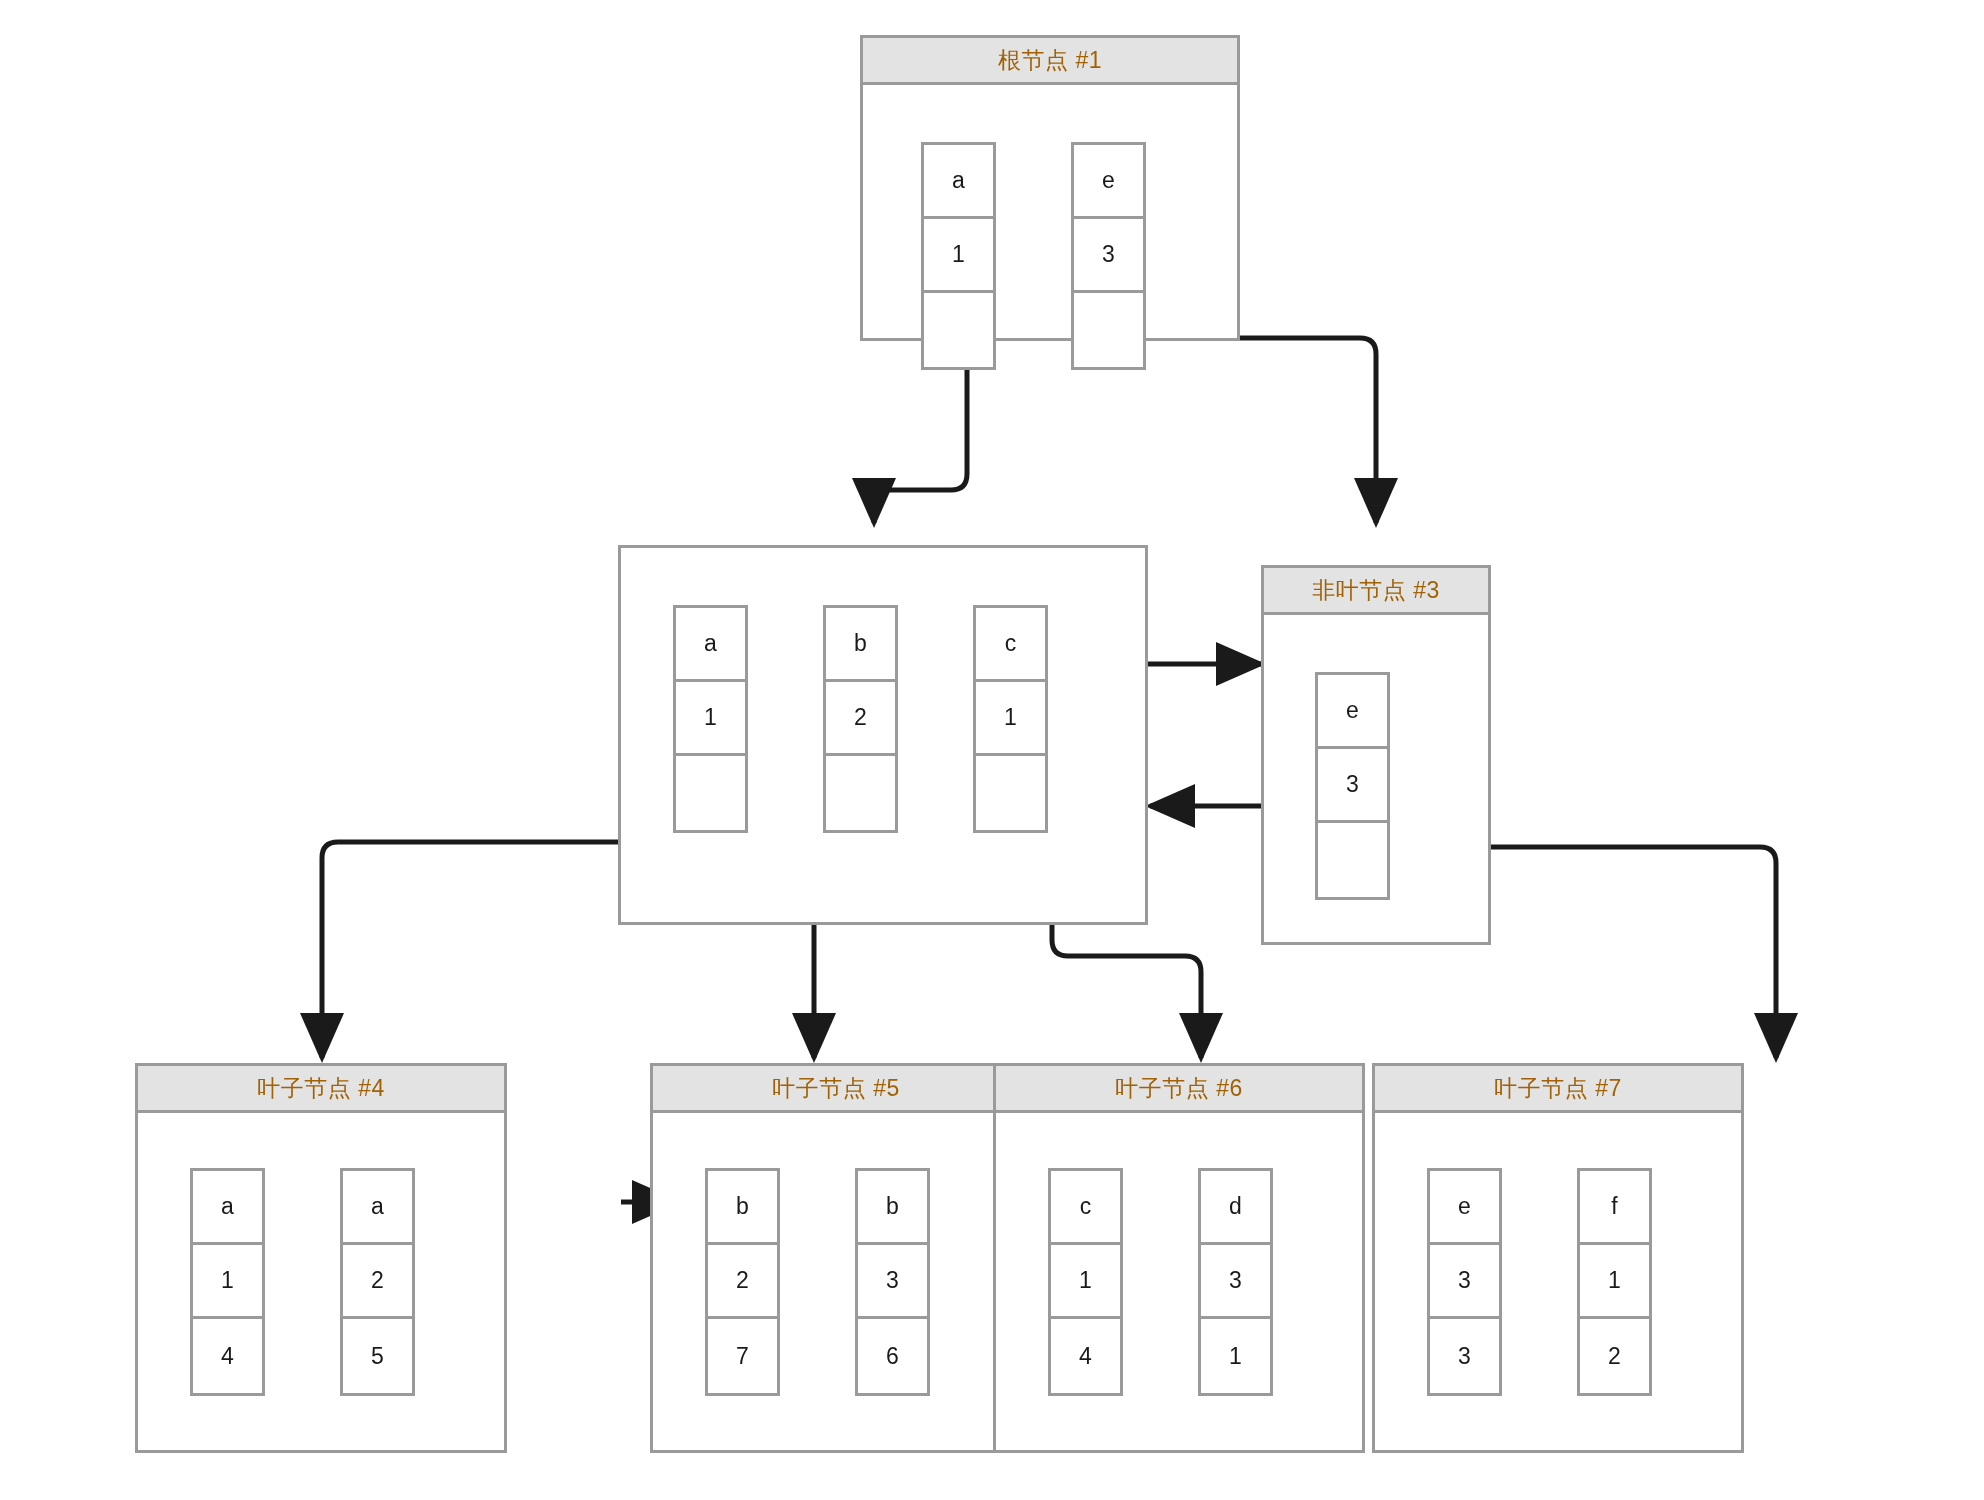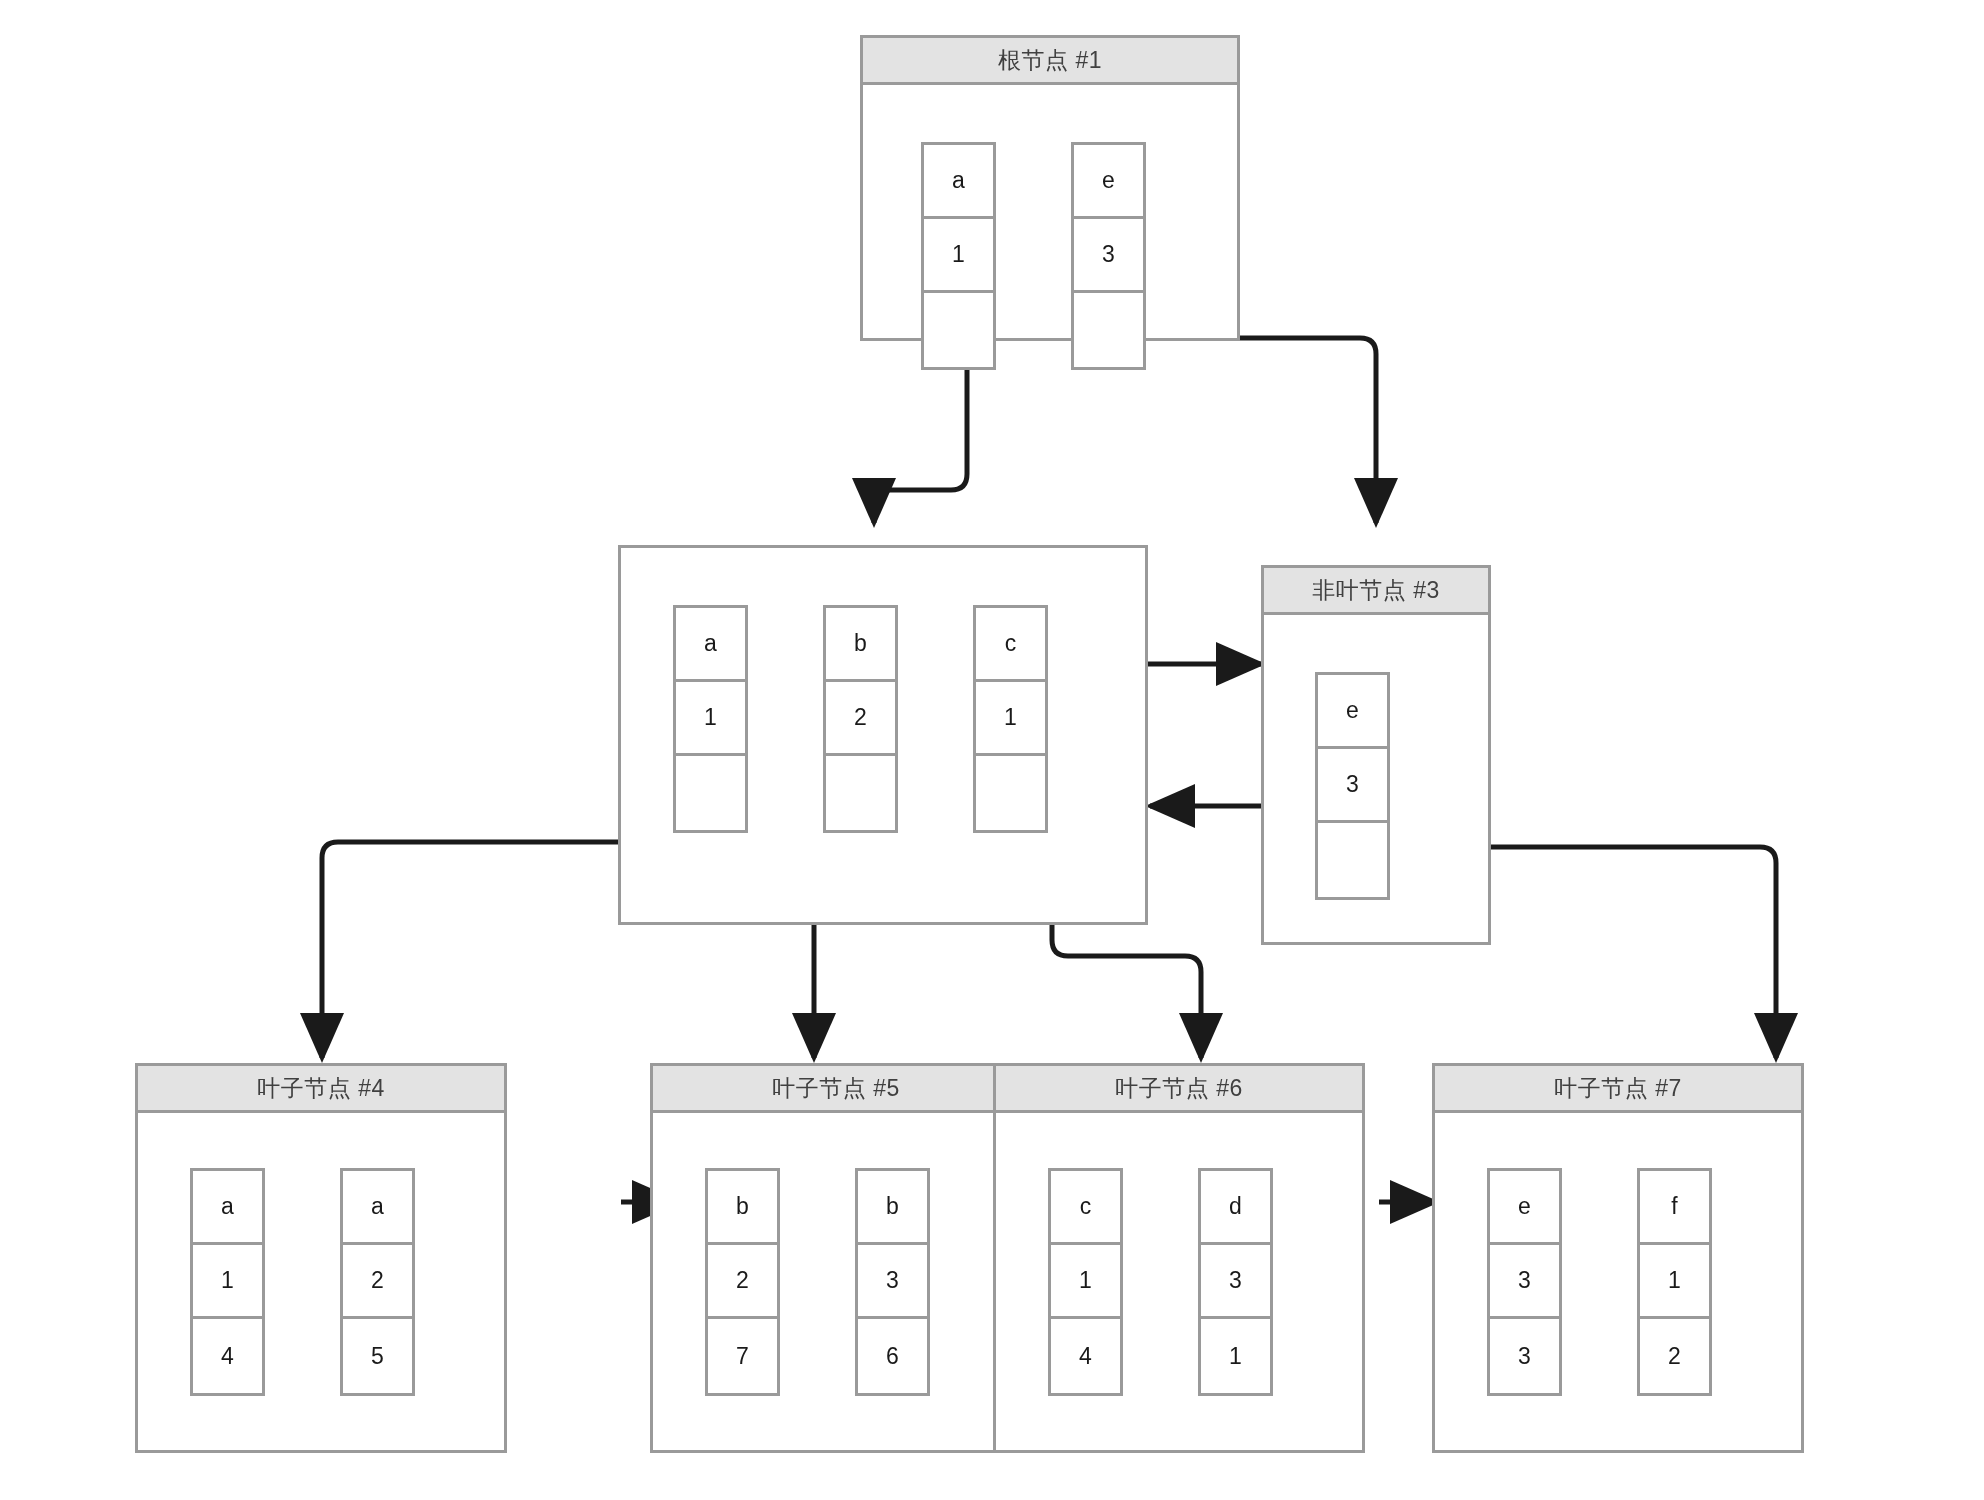--- a/index.html
+++ b/index.html
@@ -37,21 +37,21 @@
   }
   .node-header {
     box-sizing: border-box;
     height: 47px;
     background: #e3e3e3;
     border-bottom: 3px solid #9a9a9a;
     display: flex;
     align-items: center;
     justify-content: center;
     font-size: 23px;
-    color: #404040;
+    color: #a16207;
     letter-spacing: 0.5px;
   }
   .node-body {
     position: relative;
     width: 100%;
     height: calc(100% - 47px);
   }
   .cellgroup {
     position: absolute;
     display: flex;
@@ -241,21 +241,21 @@
         <div class="colgap"></div>
         <div class="cellcol">
           <div class="cell">d</div>
           <div class="cell">3</div>
           <div class="cell">1</div>
         </div>
       </div>
     </div>
   </div>
 
-  <div class="node" style="left:1432px; top:1063px; width:372px; height:390px;">
+  <div class="node" style="left:1372px; top:1063px; width:372px; height:390px;">
     <div class="node-header">叶子节点 #7</div>
     <div class="node-body">
       <div class="cellgroup" style="left:52px; top:55px;">
         <div class="cellcol">
           <div class="cell">e</div>
           <div class="cell">3</div>
           <div class="cell">3</div>
         </div>
         <div class="colgap"></div>
         <div class="cellcol">

